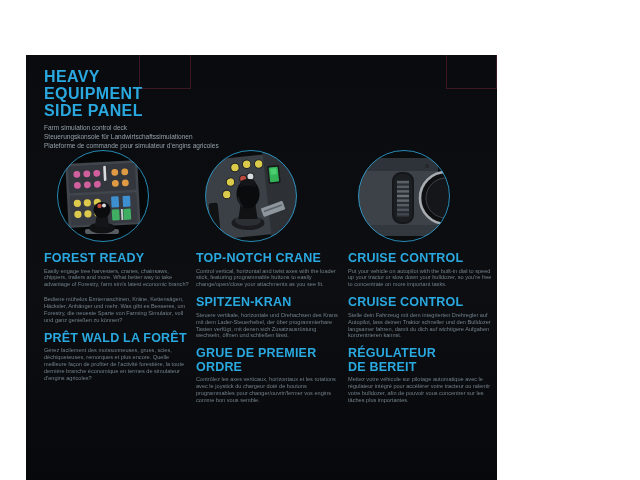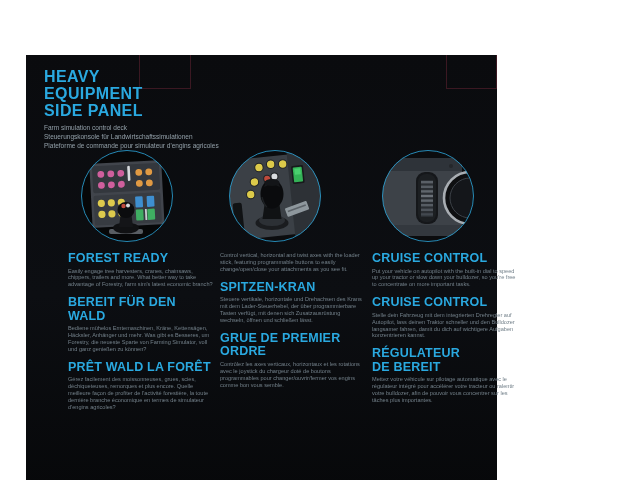--- a/index.html
+++ b/index.html
@@ -19,21 +19,21 @@
   }
   .diecut.d1{left:113px;width:50px;}
   .diecut.d2{left:420px;width:49px;}
   .title{
     position:absolute;left:18px;top:13px;
     color:#2aa9e0;font-size:16px;font-weight:bold;line-height:17px;
     letter-spacing:.4px;white-space:pre-line;
   }
   .subs{position:absolute;left:18px;top:68px;}
   .subs div{color:#93a0a9;font-size:6.5px;line-height:9px;}
-  .col{position:absolute;top:94px;width:146px;margin-left:24px;}
+  .col{position:absolute;top:94px;width:146px;}
   .col.c1{left:18px;} .col.c2{left:170px;} .col.c3{left:322px;}
   .photo{width:94px;height:94px;display:block;margin-bottom:9px;}
   .c1 .photo{margin-left:12px;} .c2 .photo{margin-left:8px;} .c3 .photo{margin-left:9px;}
   .h{
     margin:0 0 2px;color:#2aa9e0;font-size:12.5px;line-height:13.5px;
     font-weight:bold;letter-spacing:.2px;white-space:pre-line;
   }
   .b{margin:0 0 8px;color:#73808a;font-size:5.6px;line-height:6.9px;}
 </style>
 </head>
@@ -94,21 +94,20 @@
         <ellipse cx="46" cy="79" rx="13" ry="5.5" fill="#101113"></ellipse>
         <path d="M41 62 L51 62 L53 78 L39 78 Z" fill="#141518"></path>
         <ellipse cx="46" cy="61" rx="8.5" ry="8" fill="#0b0c0e"></ellipse>
         <circle cx="43.5" cy="57" r="2.2" fill="#bf4a3c"></circle>
         <circle cx="48" cy="56.5" r="2" fill="#d7dbde"></circle>
       </g>
       <circle cx="47" cy="47" r="45.5" fill="none" stroke="#2da9df" stroke-width="1" opacity="0.8"></circle>
     </svg>
     <div class="h">FOREST READY</div>
     <p class="b">Easily engage tree harvesters, cranes, chainsaws, chippers, trailers and more. What better way to take advantage of Forestry, farm sim's latest economic branch?</p>
-    <div class="h">BEREIT FÜR DEN WALD</div>
     <p class="b">Bediene mühelos Erntemaschinen, Kräne, Kettensägen, Häcksler, Anhänger und mehr. Was gibt es Besseres, um Forestry, die neueste Sparte von Farming Simulator, voll und ganz genießen zu können?</p>
     <div class="h">PRÊT WALD LA FORÊT</div>
     <p class="b">Gérez facilement des moissonneuses, grues, scies, déchiqueteuses, remorques et plus encore. Quelle meilleure façon de profiter de l'activité forestière, la toute dernière branche économique en termes de simulateur d'engins agricoles?</p>
   </div>
 
   <div class="col c2">
     <svg class="photo" viewBox="0 0 94 94">
       <defs>
           <clipPath id="cp2">
             <circle cx="47" cy="47" r="45.5"></circle>
@@ -138,20 +137,21 @@
         <ellipse cx="44" cy="74" rx="16.5" ry="7" fill="#1a1c1f"></ellipse>
         <ellipse cx="44" cy="71.5" rx="13" ry="5.5" fill="#2c3035"></ellipse>
         <path d="M37 52 L51 52 L53.5 70 L34.5 70 Z" fill="#101214"></path>
         <ellipse cx="44" cy="45" rx="11.5" ry="14.5" fill="#0a0b0d"></ellipse>
         <path d="M36 38 q8 -5 16 0 q-1 -6 -8 -6 q-7 0 -8 6" fill="#16181b"></path>
         <path d="M34 48 q2 8 5 10" stroke="#1d2023" stroke-width="1.4" fill="none"></path>
         <ellipse cx="44" cy="33.5" rx="7.5" ry="3.6" fill="#131518"></ellipse>
       </g>
       <circle cx="47" cy="47" r="45.5" fill="none" stroke="#2da9df" stroke-width="1" opacity="0.8"></circle>
     </svg>
+    <div class="h">TOP-NOTCH CRANE</div>
     <p class="b">Control vertical, horizontal and twist axes with the loader stick, featuring programmable buttons to easily change/open/close your attachments as you see fit.</p>
     <div class="h">SPITZEN-KRAN</div>
     <p class="b">Steuere vertikale, horizontale und Drehachsen des Krans mit dem Lader-Steuerhebel, der über programmierbare Tasten verfügt, mit denen sich Zusatzausrüstung wechseln, öffnen und schließen lässt.</p>
     <div class="h">GRUE DE PREMIER
 ORDRE</div>
     <p class="b">Contrôlez les axes verticaux, horizontaux et les rotations avec le joystick du chargeur doté de boutons programmables pour changer/ouvrir/fermer vos engins comme bon vous semble.</p>
   </div>
 
   <div class="col c3">
     <svg class="photo" viewBox="0 0 94 94">

